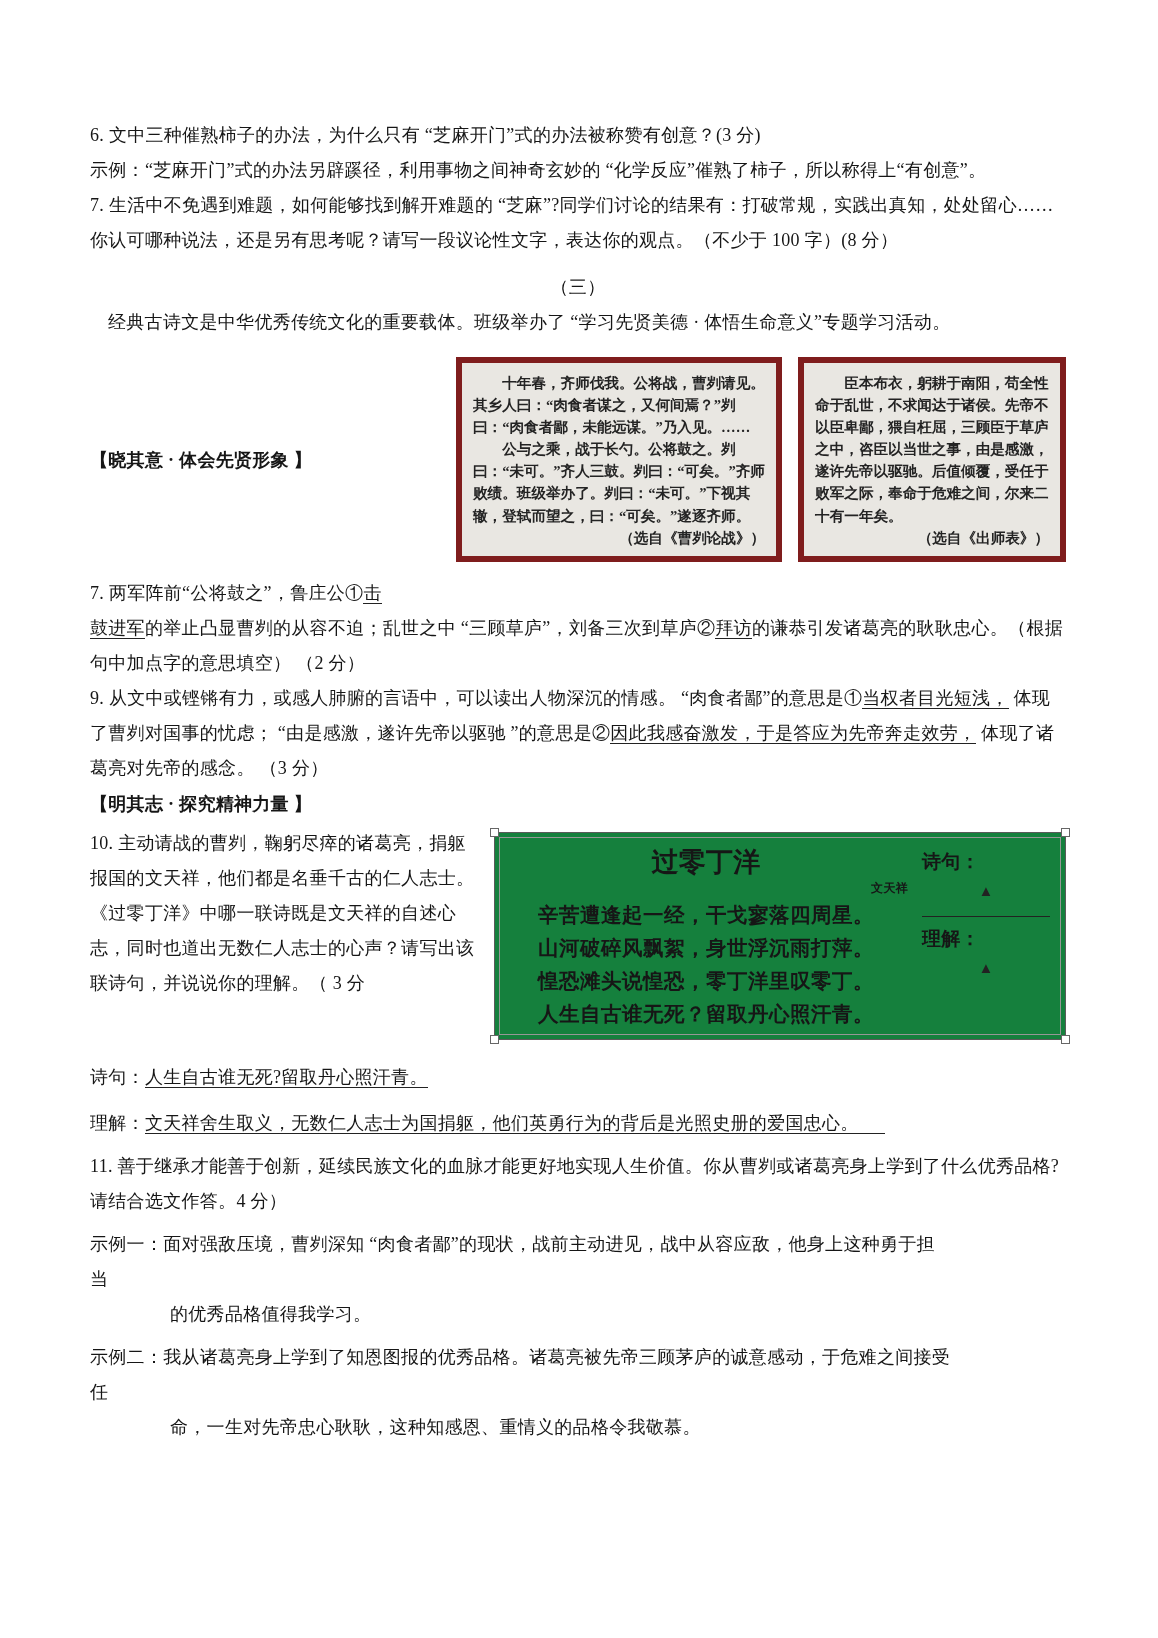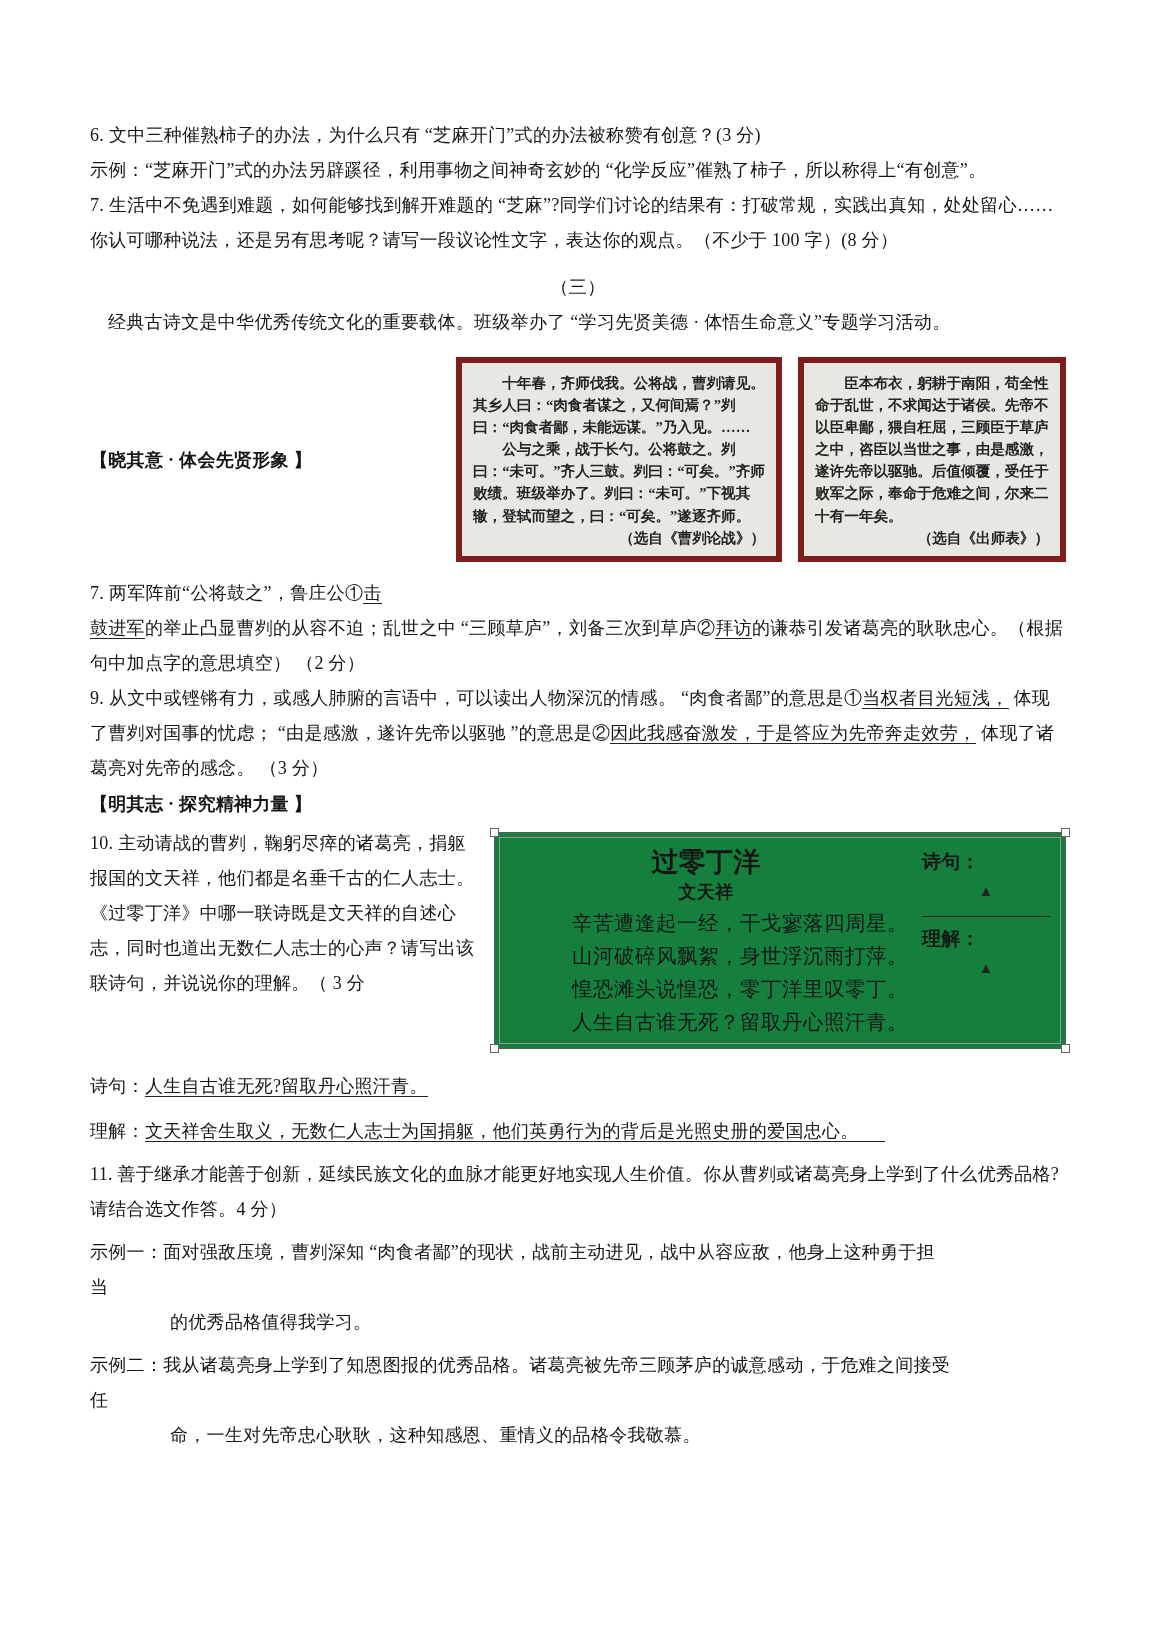--- a/index.html
+++ b/index.html
@@ -58,22 +58,22 @@
   .corner {
     position: absolute; width: 9px; height: 9px;
     border: 1px solid #666; background: #fff;
   }
   .c1 { left: -5px; top: -5px; }
   .c2 { right: -5px; top: -5px; }
   .c3 { left: -5px; bottom: -5px; }
   .c4 { right: -5px; bottom: -5px; }
   .poem-left { flex: 1 1 auto; padding: 6px 4px 4px; text-align: center; }
   .poem-title { font-size: 27px; font-weight: bold; line-height: 1.35; }
-  .poem-author { font-size: 18px; font-weight: bold; line-height: 1.35; margin-bottom: 3px; }
-  .poem-line { font-size: 20.5px; font-weight: normal; line-height: 1.6; letter-spacing: 0.5px; text-align: right; }
+  .poem-author { font-size: 12px; font-weight: bold; line-height: 1.35; margin-bottom: 3px; text-align: right; }
+  .poem-line { font-size: 20.5px; font-weight: bold; line-height: 1.6; letter-spacing: 0.5px; }
   .poem-right {
     flex: 0 0 148px; padding: 10px 10px 8px;
     font-weight: bold; font-size: 19px; line-height: 1.5;
     display: flex; flex-direction: column;
   }
   .marker { text-align: center; font-size: 15px; line-height: 1.3; margin-top: 6px; color: #222; }
   .divider { border: 0; border-top: 1.7px solid #222; margin: 14px 0 8px; width: 100%; }
   .answer-line { clear: both; margin-top: 10px; }
 </style>
 </head>

